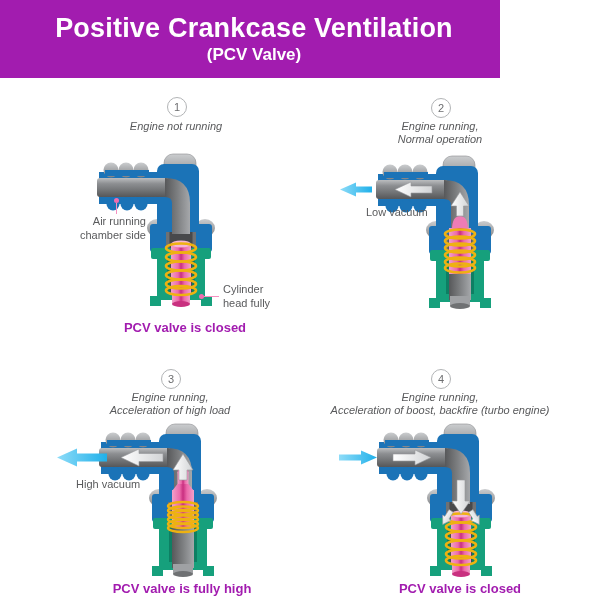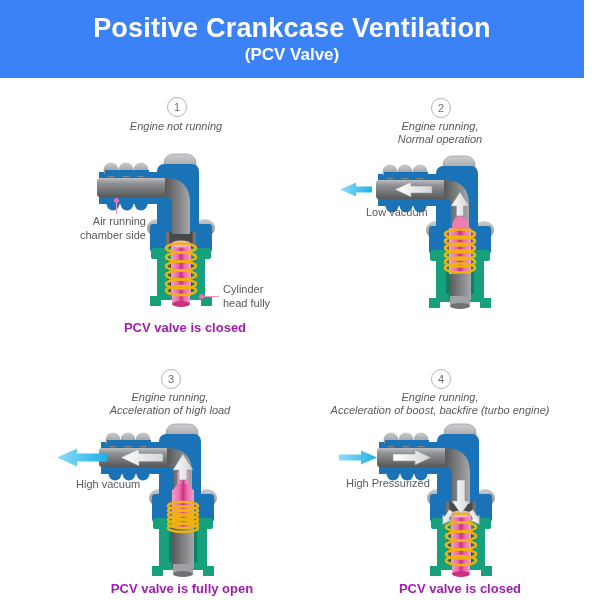--- a/index.html
+++ b/index.html
@@ -1,19 +1,19 @@
 <!DOCTYPE html>
 <html><head>
 <meta charset="utf-8">
 <style>
   html,body{margin:0;padding:0;background:#ffffff;}
   .page{position:relative;width:600px;height:600px;background:#ffffff;overflow:hidden;
         font-family:"Liberation Sans", sans-serif;}
-  .header{position:absolute;left:0;top:0;width:584px;height:78px;background:#3b82f6;
-          display:flex;flex-direction:column;align-items:center;justify-content:center;gap:2px;}
+  .header{position:absolute;left:0;top:0;width:492px;height:78px;background:#a21caf;
+          display:flex;flex-direction:column;align-items:center;justify-content:center;gap:2px;padding-left:8px;}
   .header .title{color:#ffffff;font-size:27px;font-weight:600;letter-spacing:.2px;line-height:1.1;}
   .header .subtitle{color:#ffffff;font-size:17px;font-weight:600;line-height:1.1;}
   .numcircle{position:absolute;width:18px;height:18px;border:1px solid #b2b4b6;border-radius:50%;
              color:#6d6e70;font-size:11px;display:flex;align-items:center;justify-content:center;background:#fff;}
   .desc{position:absolute;color:#595a5c;font-size:11px;line-height:13px;text-align:center;white-space:pre-line;font-style:italic;}
   .caption{position:absolute;color:#a21caf;font-size:13px;font-weight:bold;text-align:center;width:200px;}
   .plabel{position:absolute;color:#595a5c;font-size:11px;line-height:13.5px;white-space:pre-line;}
   .leader-v{position:absolute;width:1px;background:#f590c1;}
   .leader-h{position:absolute;height:1px;background:#f590c1;}
   .leader-dot{position:absolute;width:5px;height:5px;border-radius:50%;background:#f06daf;}
@@ -182,34 +182,33 @@
   <div class="desc" style="left:70px;top:391px;width:200px;">Engine running,
 Acceleration of high load</div>
   <svg width="230" height="160" viewBox="0 0 230 160" style="left:33px;top:420px;">
     <use href="#valveBody"></use>
     <use href="#plungerFull"></use>
     <polygon points="24,37.5 44,28.5 44,33.5 74,33.5 74,41.5 44,41.5 44,46.5" fill="url(#gCyan)"></polygon>
     <polygon points="88,37.5 106,29 106,33.5 130,33.5 130,41.5 106,41.5 106,46" fill="url(#gWhite)" stroke="#97999c" stroke-width="0.6"></polygon>
     <polygon points="150,34 140,50 146,50 146,60 154,60 154,50 160,50" fill="url(#gWhite)" stroke="#97999c" stroke-width="0.6"></polygon>
   </svg>
   <div class="plabel" style="left:76px;top:478px;width:90px;">High vacuum</div>
-  <div class="caption" style="left:82px;top:581px;">PCV valve is fully open</div>
+  <div class="caption" style="left:82px;top:581px;">PCV valve is fully high</div>
 
   <div class="numcircle" style="left:431px;top:369px;">4</div>
   <div class="desc" style="left:290px;top:391px;width:300px;">Engine running,
 Acceleration of boost, backfire (turbo engine)</div>
   <svg width="230" height="160" viewBox="0 0 230 160" style="left:311px;top:420px;">
     <use href="#valveBody"></use>
     <use href="#plungerClosed"></use>
     <polygon points="66,37.5 50,30.5 50,34.5 28,34.5 28,40.5 50,40.5 50,44.5" fill="url(#gCyan)"></polygon>
     <polygon points="120,37.5 104,30 104,34 82,34 82,41 104,41 104,45" fill="url(#gWhite)" stroke="#97999c" stroke-width="0.6"></polygon>
     <polygon points="150,94 159,81 154,81 154,60 146,60 146,81 141,81" fill="url(#gWhite)" stroke="#97999c" stroke-width="0.6"></polygon>
     <g transform="translate(137,96) rotate(32)">
       <polygon points="-2.5,-6 2.5,-6 2.5,2 5,2 0,10 -5,2 -2.5,2" fill="url(#gWhite)" stroke="#97999c" stroke-width="0.6"></polygon>
     </g>
     <g transform="translate(163,96) rotate(-32)">
       <polygon points="-2.5,-6 2.5,-6 2.5,2 5,2 0,10 -5,2 -2.5,2" fill="url(#gWhite)" stroke="#97999c" stroke-width="0.6"></polygon>
     </g>
   </svg>
-  <div class="plabel" style="left:346px;top:477px;width:110px;">High Pressurized</div>
   <div class="caption" style="left:360px;top:581px;">PCV valve is closed</div>
 
 </div>
 
 </body></html>

